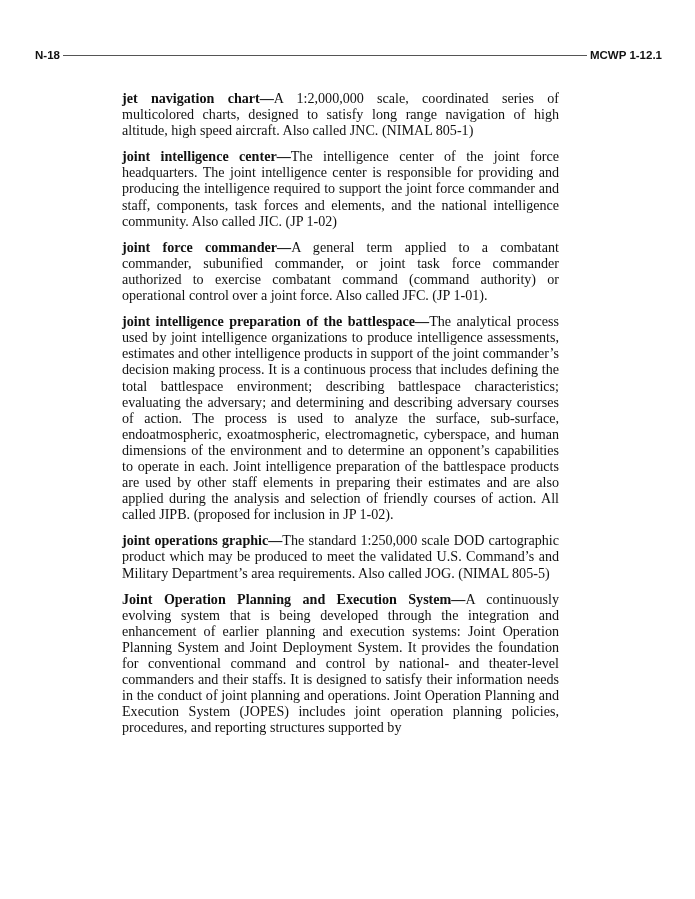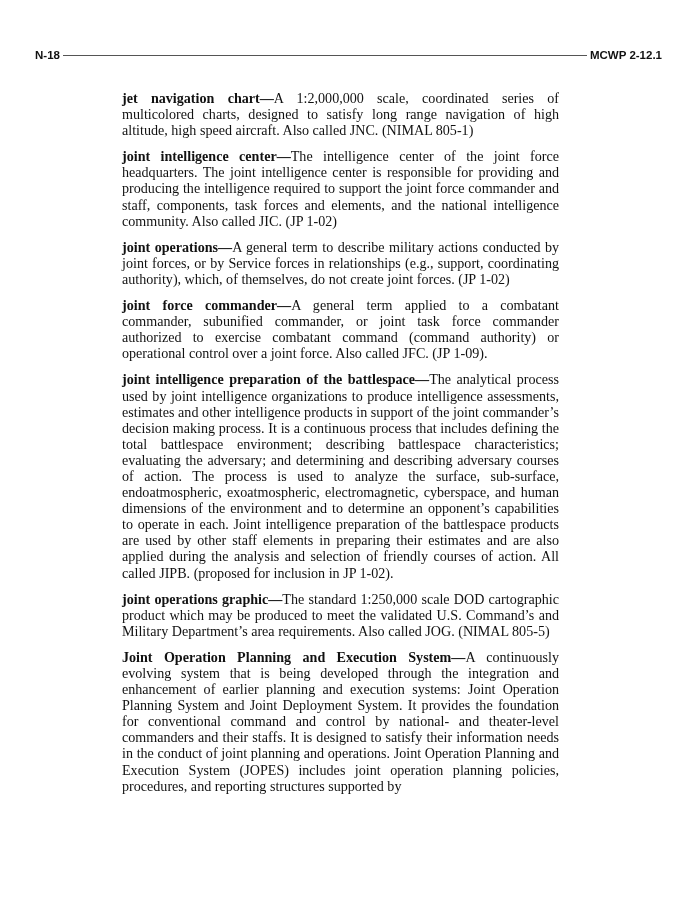--- a/index.html
+++ b/index.html
@@ -16,24 +16,23 @@
   }
   .entry { margin: 0 0 10px 0; text-align: justify; hyphens: manual; }
   .term { font-weight: bold; }
 </style>
 </head>
 <body>
 
 <div class="header">
   <span>N-18</span>
   <span class="rule"></span>
-  <span>MCWP 2-12.1</span>
+  <span>MCWP 1-12.1</span>
 </div>
 
 <div class="content">
   <p class="entry"><span class="term">jet navigation chart—</span><span>A 1:2,000,000 scale, coordinated series of multicolored charts, designed to satisfy long range navigation of high altitude, high speed air­craft. Also called JNC. (NIMAL 805-1)</span></p>
   <p class="entry"><span class="term">joint intelligence center—</span><span>The intelligence center of the joint force headquar­ters. The joint intelligence center is responsible for providing and producing the intelligence required to support the joint force commander and staff, components, task forces and elements, and the national intelligence community. Also called JIC. (JP 1-02)</span></p>
-  <p class="entry"><span class="term">joint operations—</span><span>A general term to describe military actions conducted by joint forces, or by Service forces in relationships (e.g., support, coordinating au­thority), which, of themselves, do not create joint forces. (JP 1-02)</span></p>
-  <p class="entry"><span class="term">joint force commander—</span><span>A general term applied to a combatant commander, subunified commander, or joint task force commander authorized to exercise combatant command (command authority) or operational control over a joint force. Also called JFC. (JP 1-09).</span></p>
+  <p class="entry"><span class="term">joint force commander—</span><span>A general term applied to a combatant commander, subunified commander, or joint task force commander authorized to exercise combatant command (command authority) or operational control over a joint force. Also called JFC. (JP 1-01).</span></p>
   <p class="entry"><span class="term">joint intelligence preparation of the battlespace—</span><span>The analytical process used by joint intelligence organizations to produce intelligence assessments, esti­mates and other intelligence products in support of the joint commander’s deci­sion making process. It is a continuous process that includes defining the total battlespace environment; describing battlespace characteristics; evaluating the adversary; and determining and describing adversary courses of action. The pro­cess is used to analyze the surface, sub-surface, endoatmospheric, exoatmo­spheric, electromagnetic, cyberspace, and human dimensions of the environ­ment and to determine an opponent’s capabilities to operate in each. Joint intelligence preparation of the battlespace products are used by other staff ele­ments in preparing their estimates and are also applied during the analysis and selection of friendly courses of action. All called JIPB. (proposed for inclusion in JP 1-02).</span></p>
   <p class="entry"><span class="term">joint operations graphic—</span><span>The standard 1:250,000 scale DOD cartographic product which may be produced to meet the validated U.S. Command’s and Military Department’s area requirements. Also called JOG. (NIMAL 805-5)</span></p>
   <p class="entry"><span class="term">Joint Operation Planning and Execution System—</span><span>A continuously evolving system that is being developed through the integration and enhancement of ear­lier planning and execution systems: Joint Operation Planning System and Joint Deployment System. It provides the foundation for conventional command and control by national- and theater-level commanders and their staffs. It is designed to satisfy their information needs in the conduct of joint planning and opera­tions. Joint Operation Planning and Execution System (JOPES) includes joint operation planning policies, procedures, and reporting structures supported by</span></p>
 </div>
 
 </body></html>

